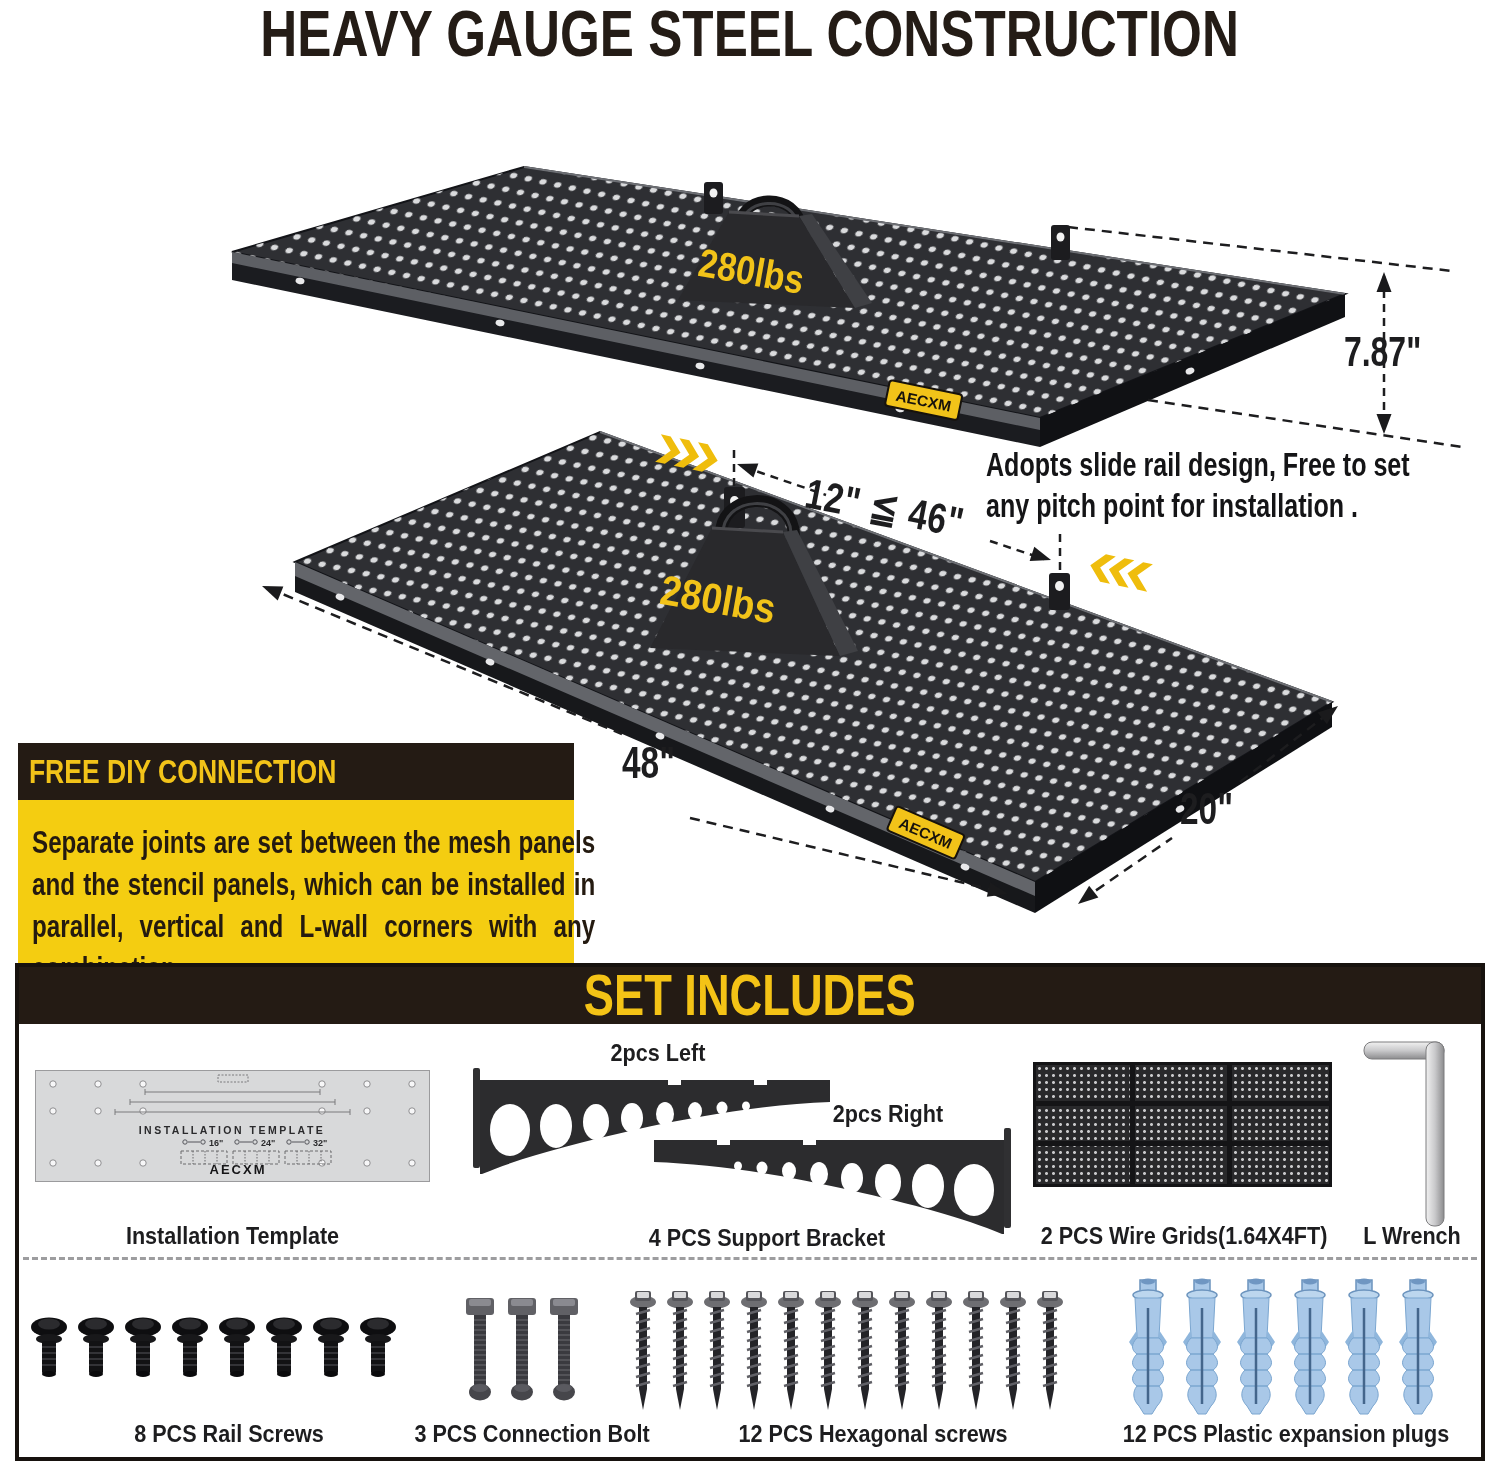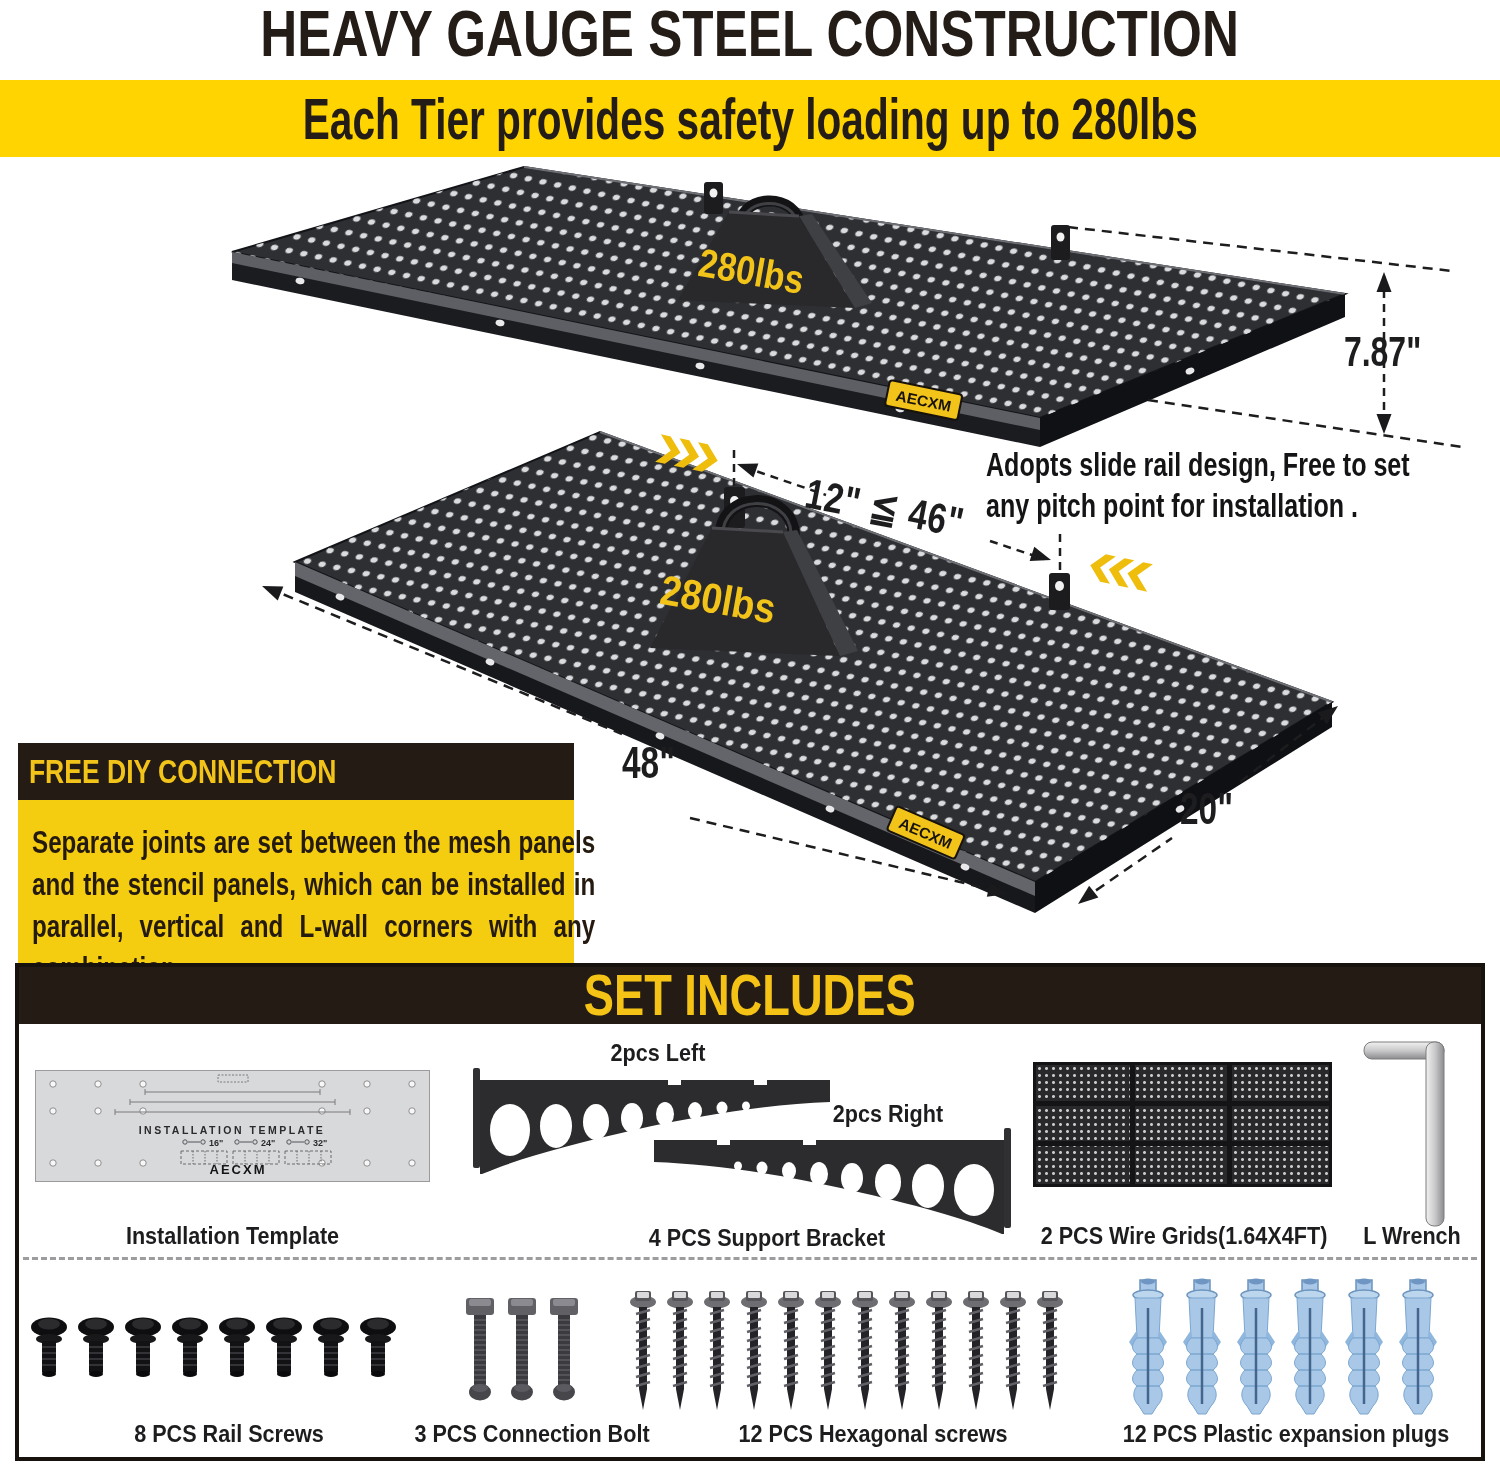--- a/index.html
+++ b/index.html
@@ -173,23 +173,20 @@
       <path d="M1240,782 L1334,709"></path>
       <path d="M1082,900 L1172,838"></path>
     </g>
     <use href="#arrow" transform="translate(1338,706) rotate(-38)"></use>
     <use href="#arrow" transform="translate(1078,904) rotate(142)"></use>
   </svg>
 
   <h1 class="title">
     <span>HEAVY GAUGE STEEL CONSTRUCTION</span>
   </h1>
-  <div class="banner">
-    <span>Each Tier provides safety loading up to 280lbs</span>
-  </div>
 
   <div class="dim dim-height">7.87"</div>
   <div class="dim dim-pitch">12" ≦ 46"</div>
   <div class="dim dim-length">48"</div>
   <div class="dim dim-depth">20"</div>
   <div class="note note1">Adopts slide rail design, Free to set</div>
   <div class="note note2">any pitch point for installation .</div>
 
   <div class="diy">
     <div class="diy-head">

